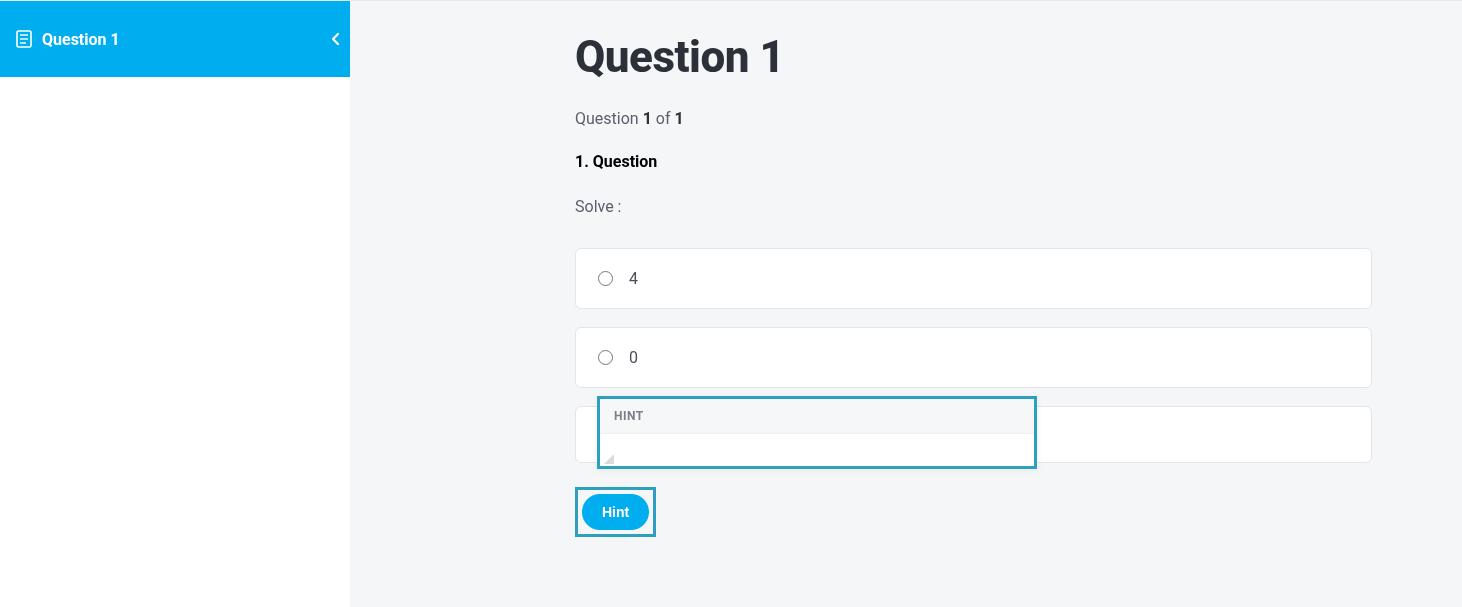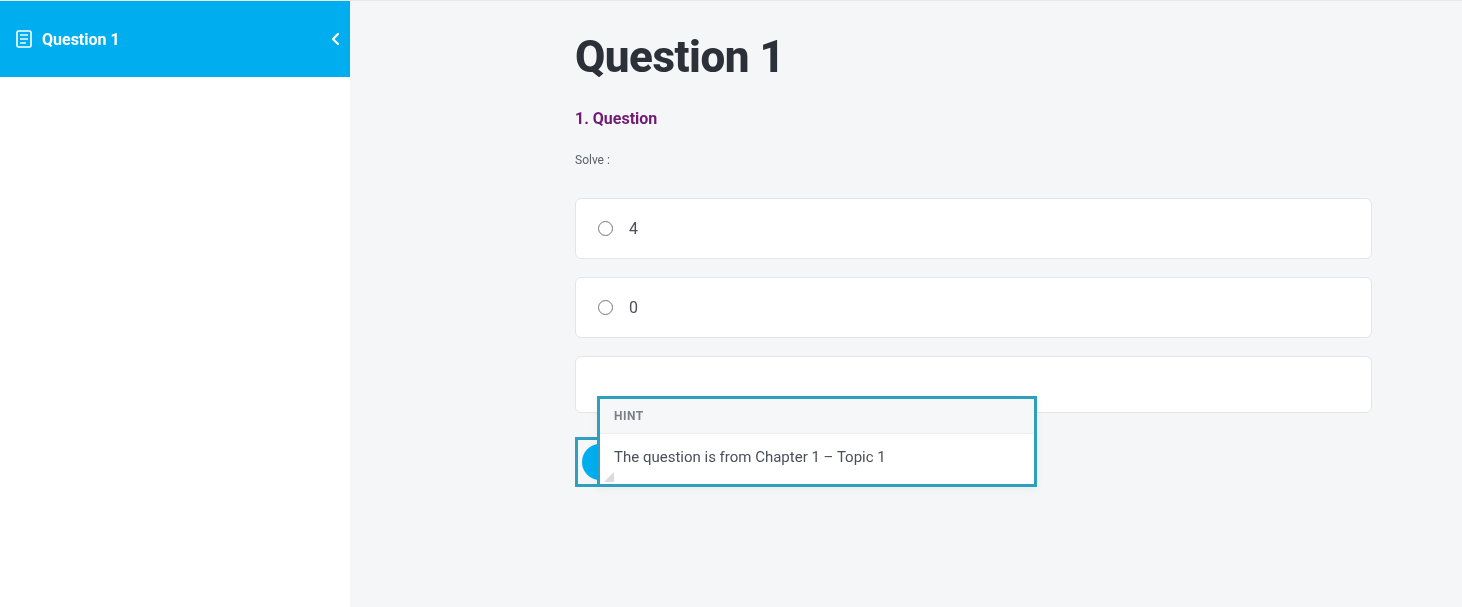--- a/index.html
+++ b/index.html
@@ -63,25 +63,25 @@
   }
   .q-progress {
     font-size: 16px;
     color: #5a5f6a;
     margin-bottom: 24px;
   }
   .q-progress b { color: #2c3038; font-weight: 700; }
   .q-number {
     font-size: 16px;
     font-weight: 700;
-    color: #701a75;
+    color: #000000;
     margin-bottom: 22px;
   }
   .q-prompt {
-    font-size: 12px;
+    font-size: 16px;
     color: #5a5f6a;
     line-height: 1.8;
     margin-bottom: 26px;
   }
   .option {
     border: 1px solid #e2e5ea;
     border-radius: 6px;
     background: #fff;
     padding: 20px 22px;
     margin-bottom: 18px;
@@ -180,20 +180,23 @@
       <svg width="12" height="16" viewBox="0 0 12 16" fill="none">
         <path d="M8 3 L3 8 L8 13" stroke="white" stroke-width="2.2" stroke-linecap="round" stroke-linejoin="round"></path>
       </svg>
     </span>
   </div>
 </aside>
 
 <main class="main">
   <h1 class="q-title">Question 1</h1>
 
+  <p class="q-progress">
+    <span>Question </span><b>1</b><span> of </span><b>1</b>
+  </p>
 
   <p class="q-number">1. Question</p>
 
   <div class="q-prompt">
     <div>Solve :</div>
   </div>
 
   <label class="option">
     <input type="radio" name="answer" style="">
     <span>4</span>
@@ -212,16 +215,15 @@
   <div class="buttons">
     <span class="hint-highlight">
       <button class="btn">Hint</button>
     </span>
   </div>
 </main>
 
 <div class="hint-popover">
   <div class="hint-header">HINT</div>
   <div class="hint-body">
-    <span>The question is from Chapter 1 – Topic 1</span>
     <span class="resize-grip"></span>
   </div>
 </div>
 
 </body></html>

